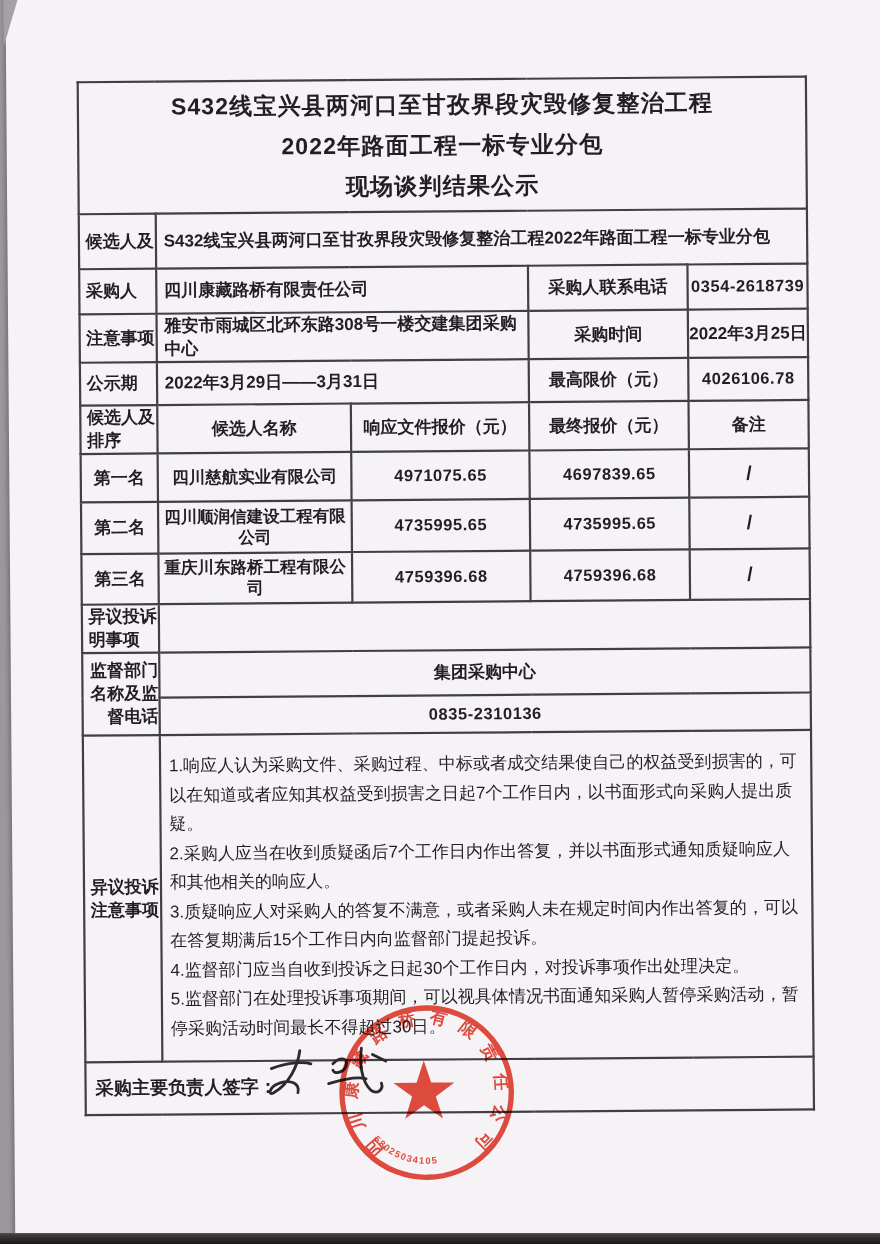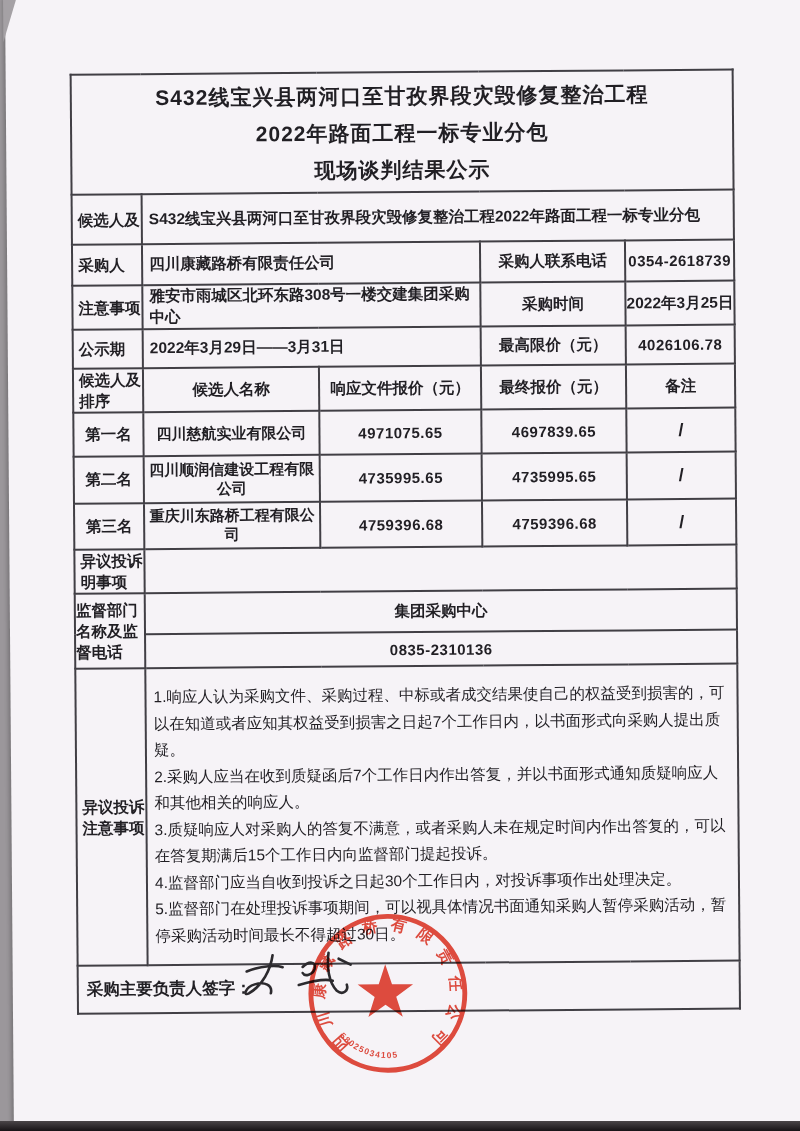--- a/index.html
+++ b/index.html
@@ -31,21 +31,21 @@
   }
   td {
     border:2px solid #413f45;
     vertical-align:middle;
     font-size:15.5px; font-weight:600;
     overflow:hidden;
   }
   .title-cell { text-align:center; }
   .title-line { font-size:21px; font-weight:700; line-height:37px; letter-spacing:1px; }
   .lbl { text-align:left; padding-left:5px; white-space:pre-line; line-height:21px; }
-  .lbl-center { text-align:left; white-space:pre-line; line-height:21px; }
+  .lbl-center { text-align:right; white-space:pre-line; line-height:21px; }
   .val-left { text-align:left; padding-left:6px; }
   .center { text-align:center; }
   .num { font-size:15px; letter-spacing:.5px; }
   .notices { padding:6px 9px 6px 7px; }
   .notice-item { font-size:15.5px; font-weight:500; line-height:26.5px; text-align:left; }
   .sig-cell { position:relative; text-align:left; padding-left:8px; font-size:16.5px; }
   .sig-label { display:inline-block; }
   .signature-svg { position:absolute; left:220px; top:945px; width:140px; height:78px; z-index:3; }
   .seal-svg {
     position:absolute; left:294px; top:917px; width:162px; height:162px;

